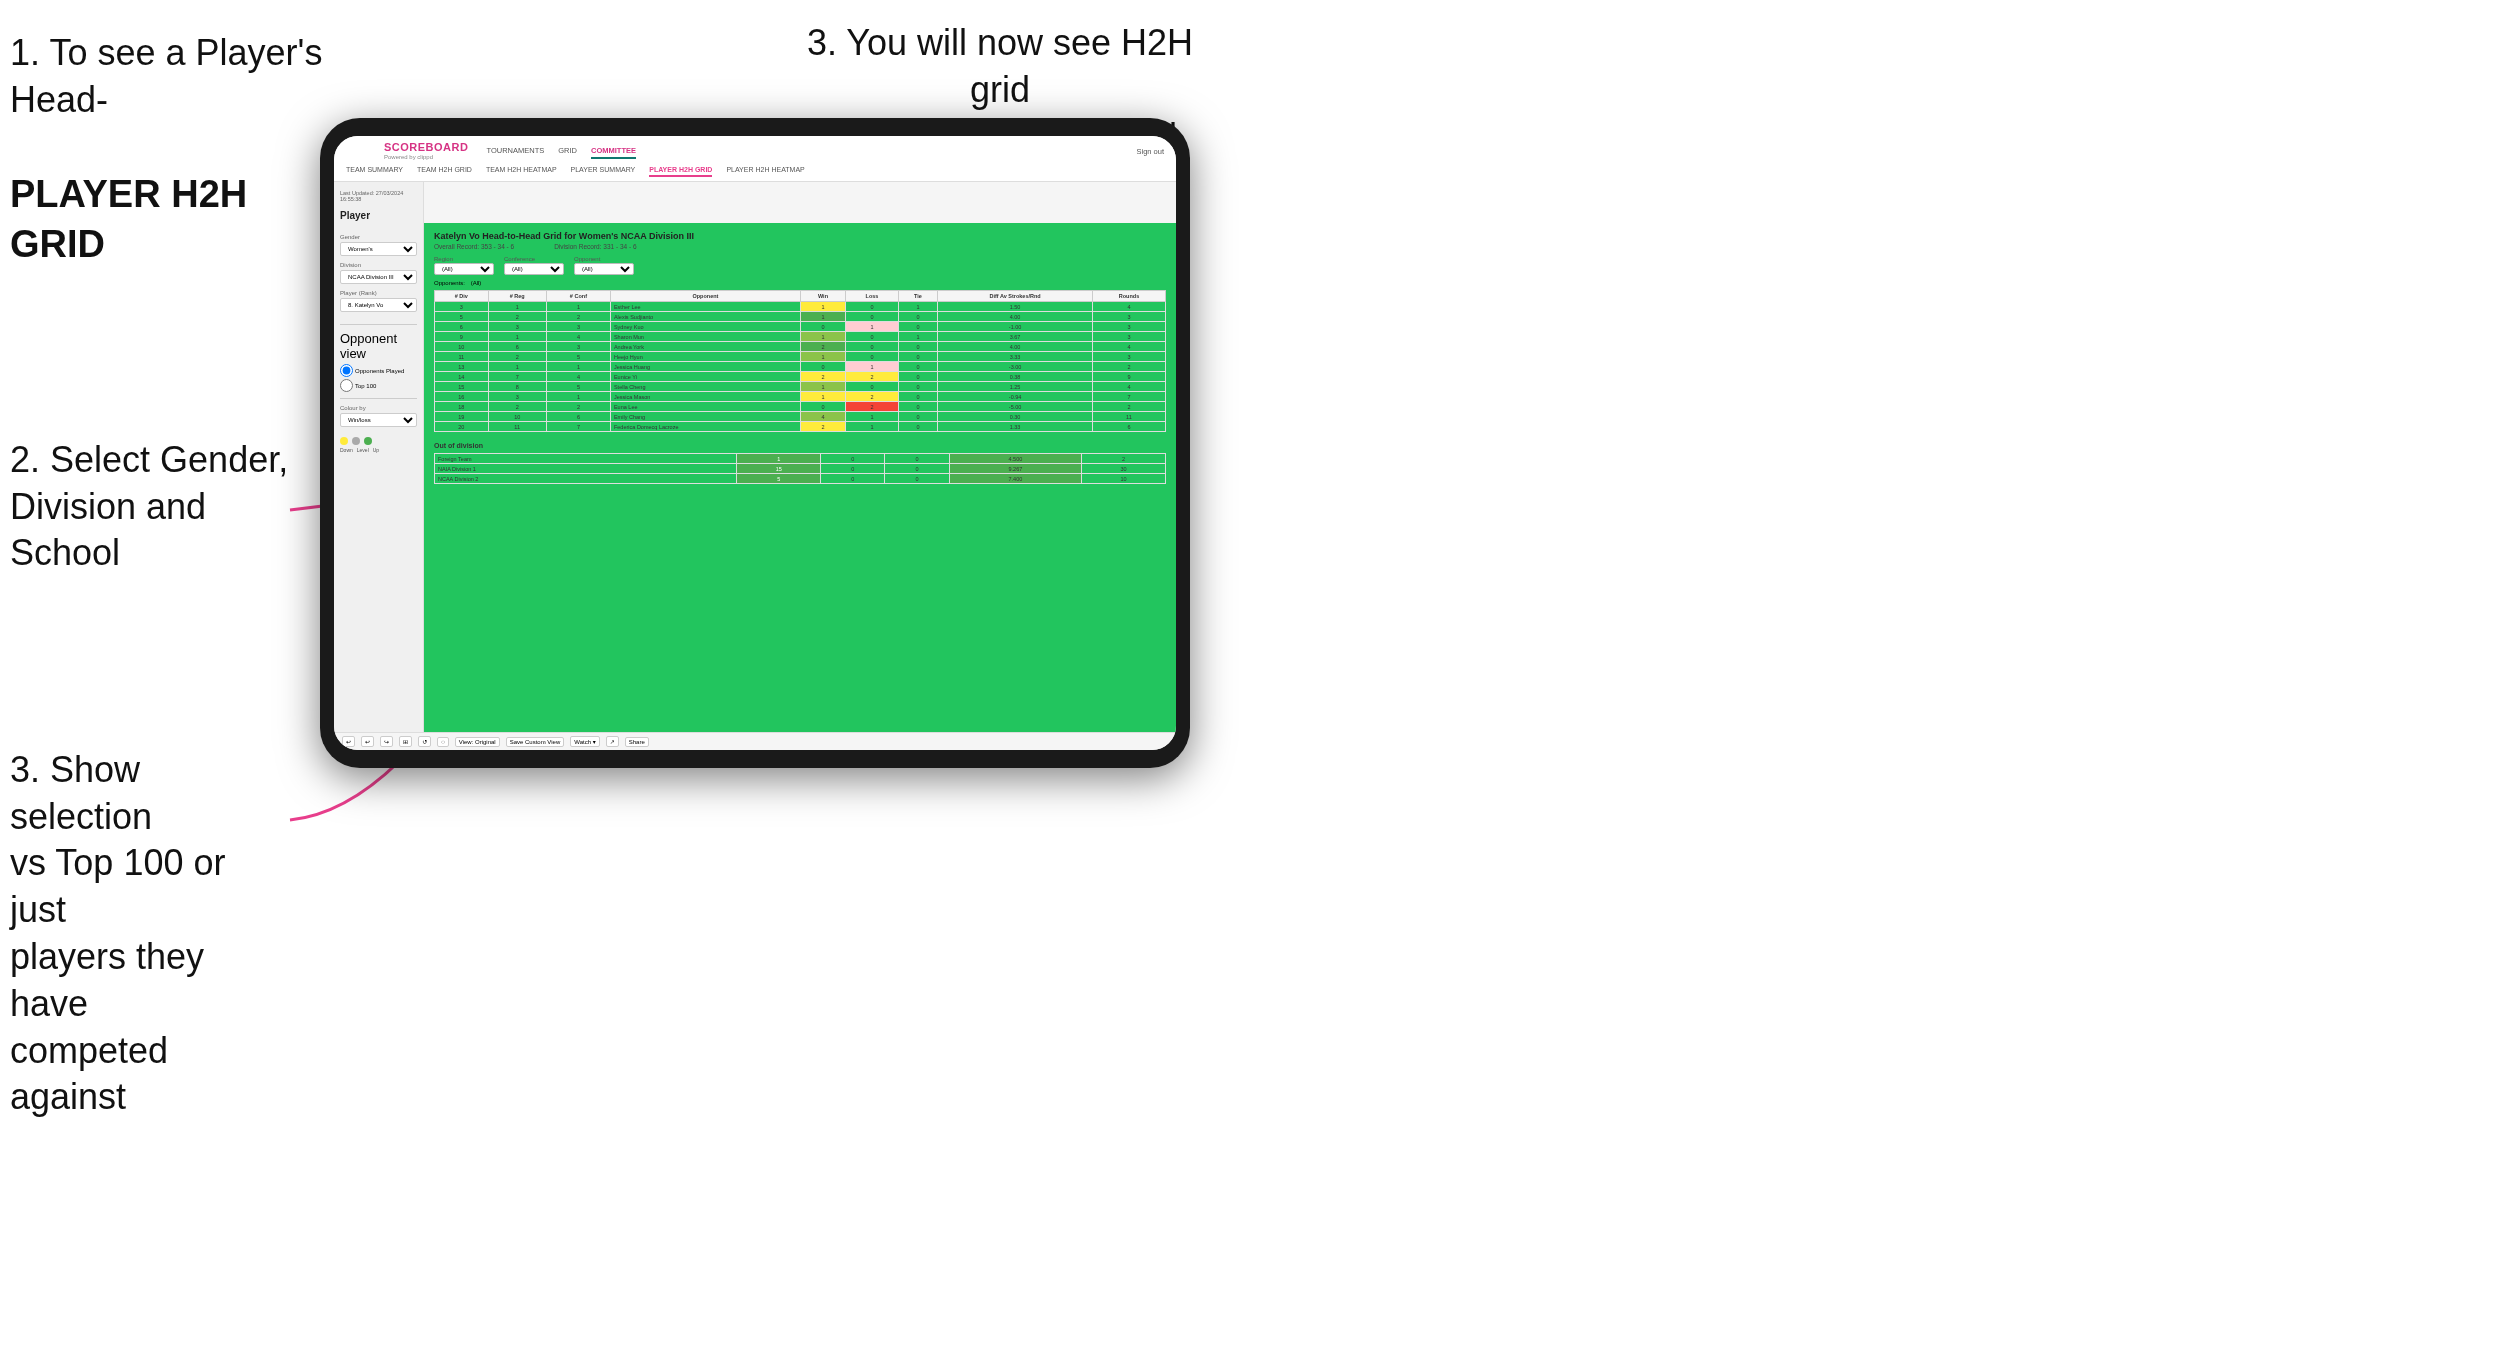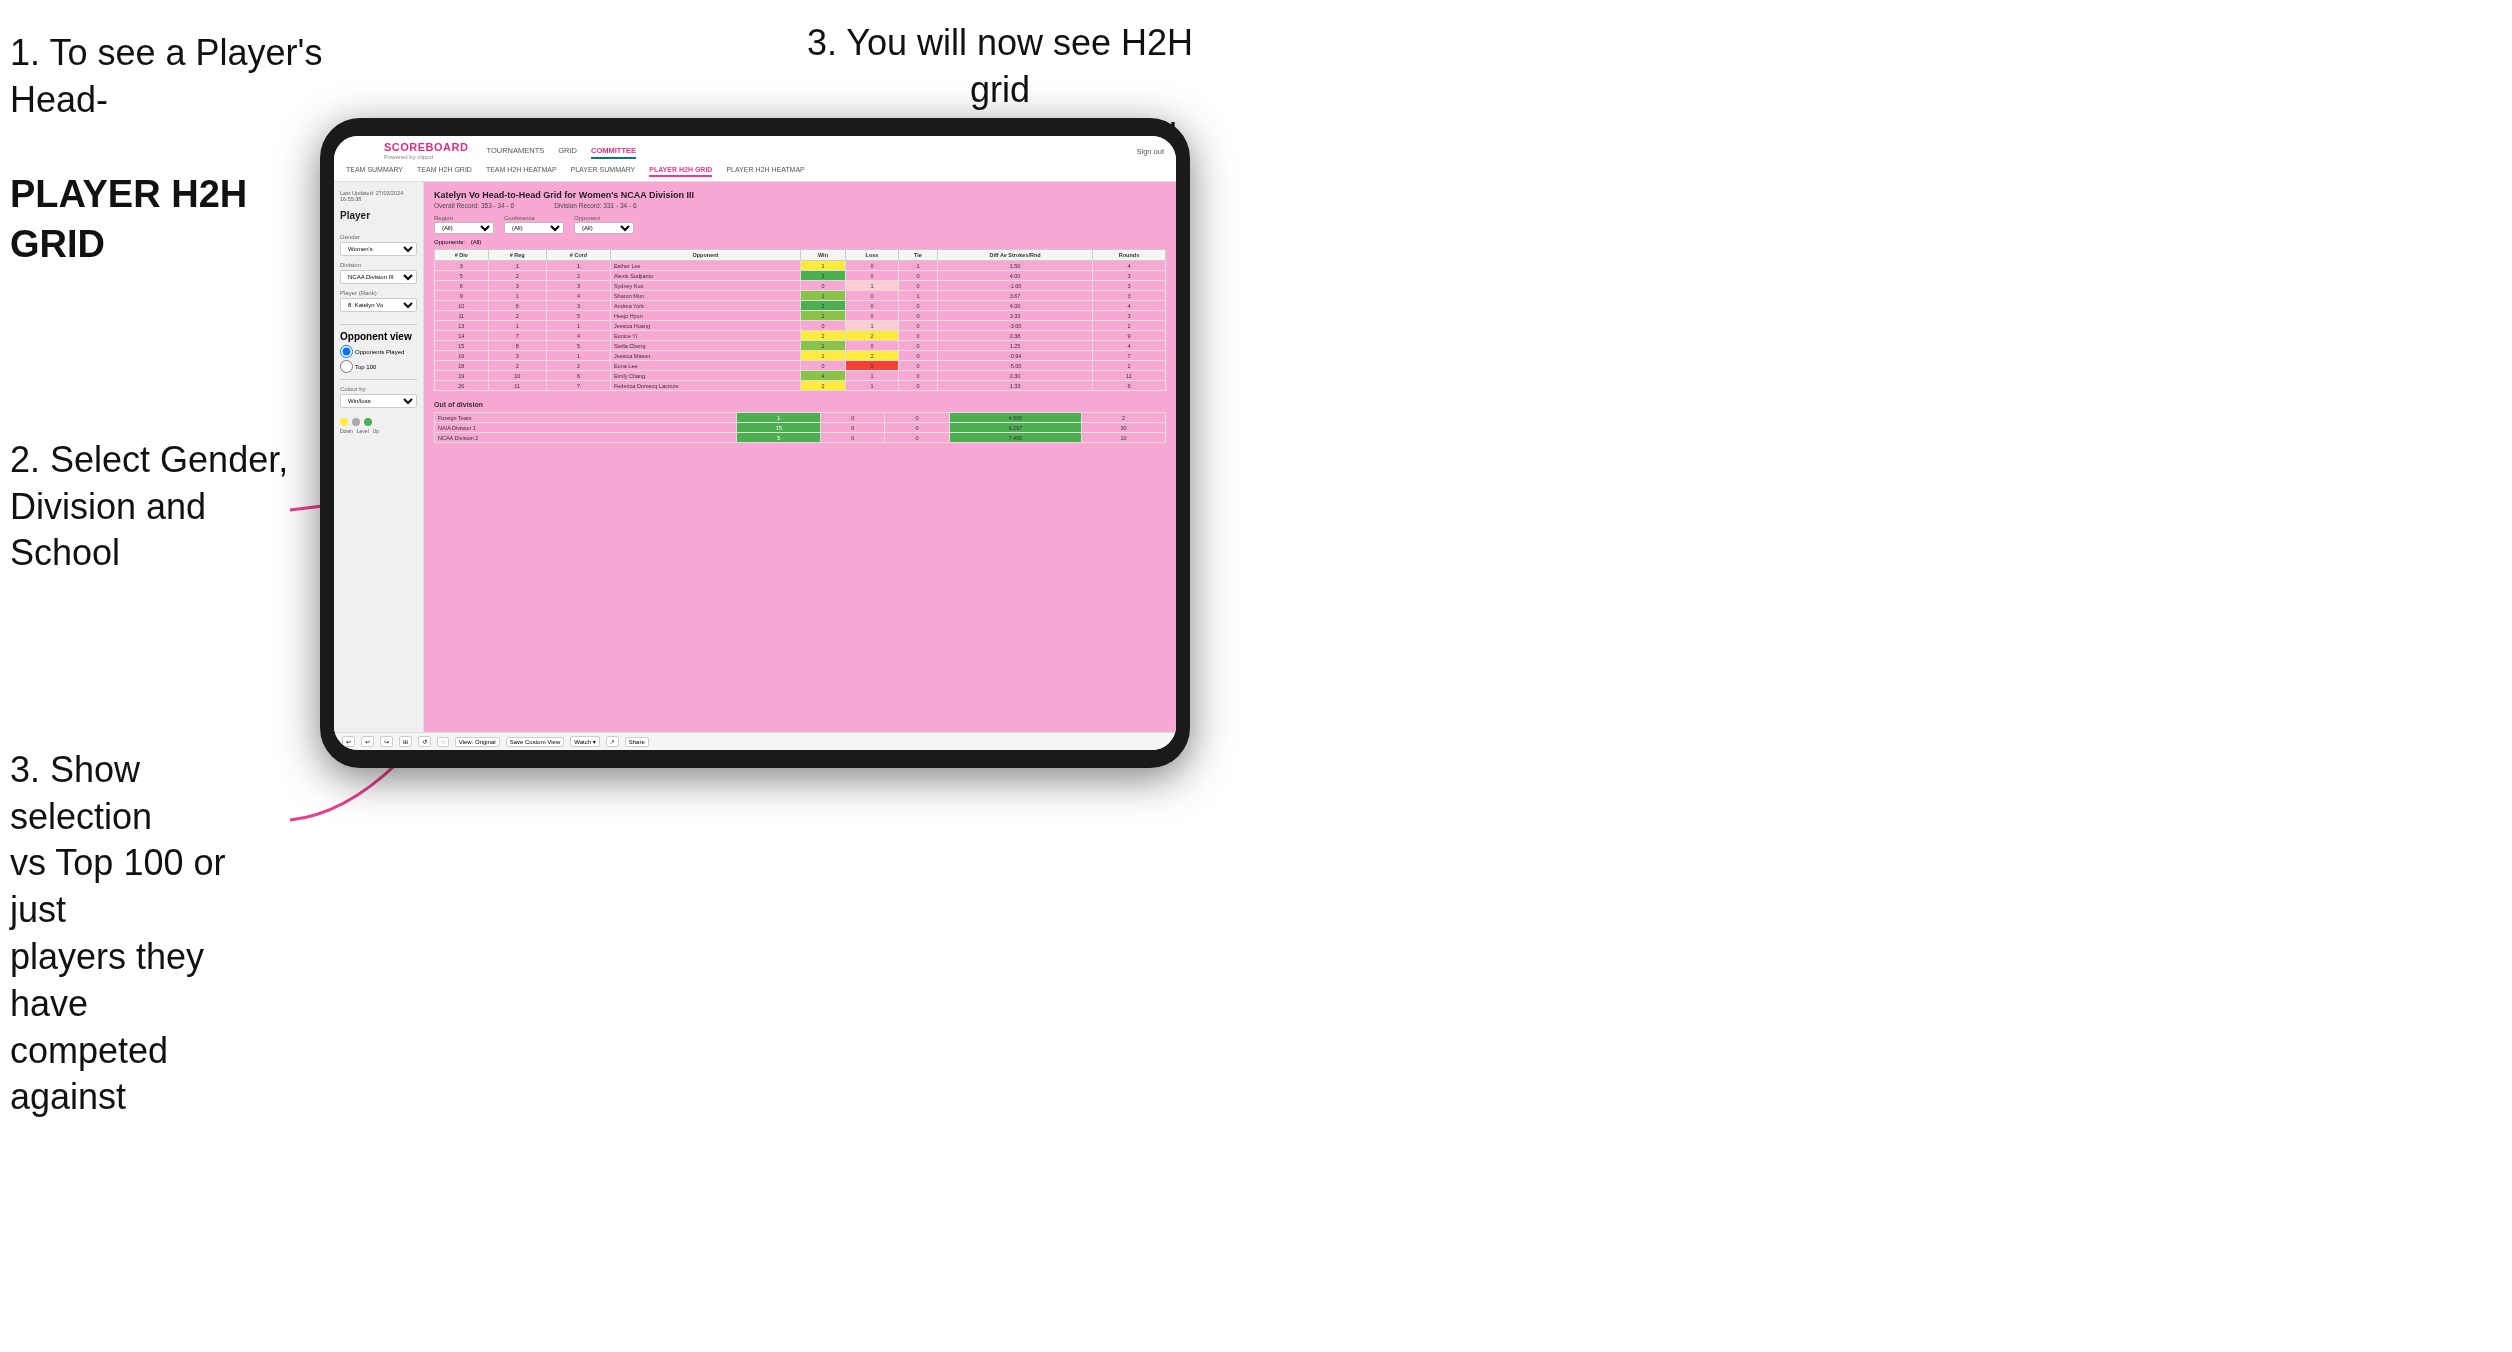--- a/index.html
+++ b/index.html
@@ -172,22 +172,22 @@
       margin-bottom: 6px;
     }
 
     .sidebar-divider {
       border: none;
       border-top: 1px solid #ccc;
       margin: 6px 0;
     }
 
     .opponent-view-title {
-      font-size: 10px;
-      font-weight: bold;
+      font-size: 13px;
+      font-weight: normal;
       margin-bottom: 3px;
     }
 
     .radio-label {
       font-size: 6px;
       display: flex;
       align-items: center;
       gap: 2px;
       margin-bottom: 2px;
     }
@@ -213,21 +213,22 @@
       gap: 4px;
       font-size: 5px;
       color: #555;
     }
 
     
     .main-area {
       flex: 1;
       padding: 8px 10px;
       overflow-y: auto;
-      background: #f9a8d4;
+      background: #22c55e;
+      margin-top: 41px;
     }
 
     .h2h-title {
       font-size: 9px;
       font-weight: bold;
       color: #222;
       margin-bottom: 2px;
     }
 
     .h2h-records {

